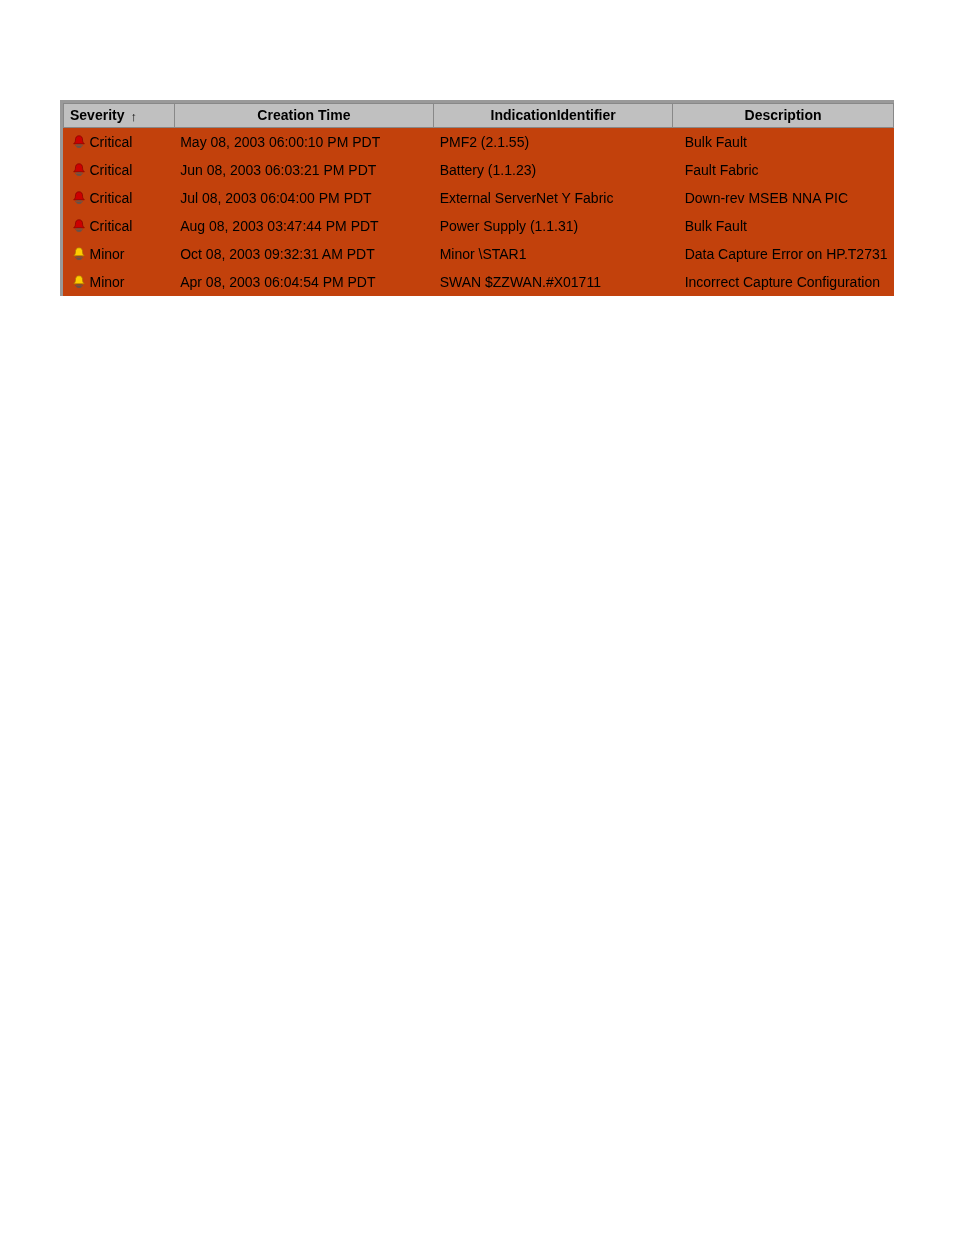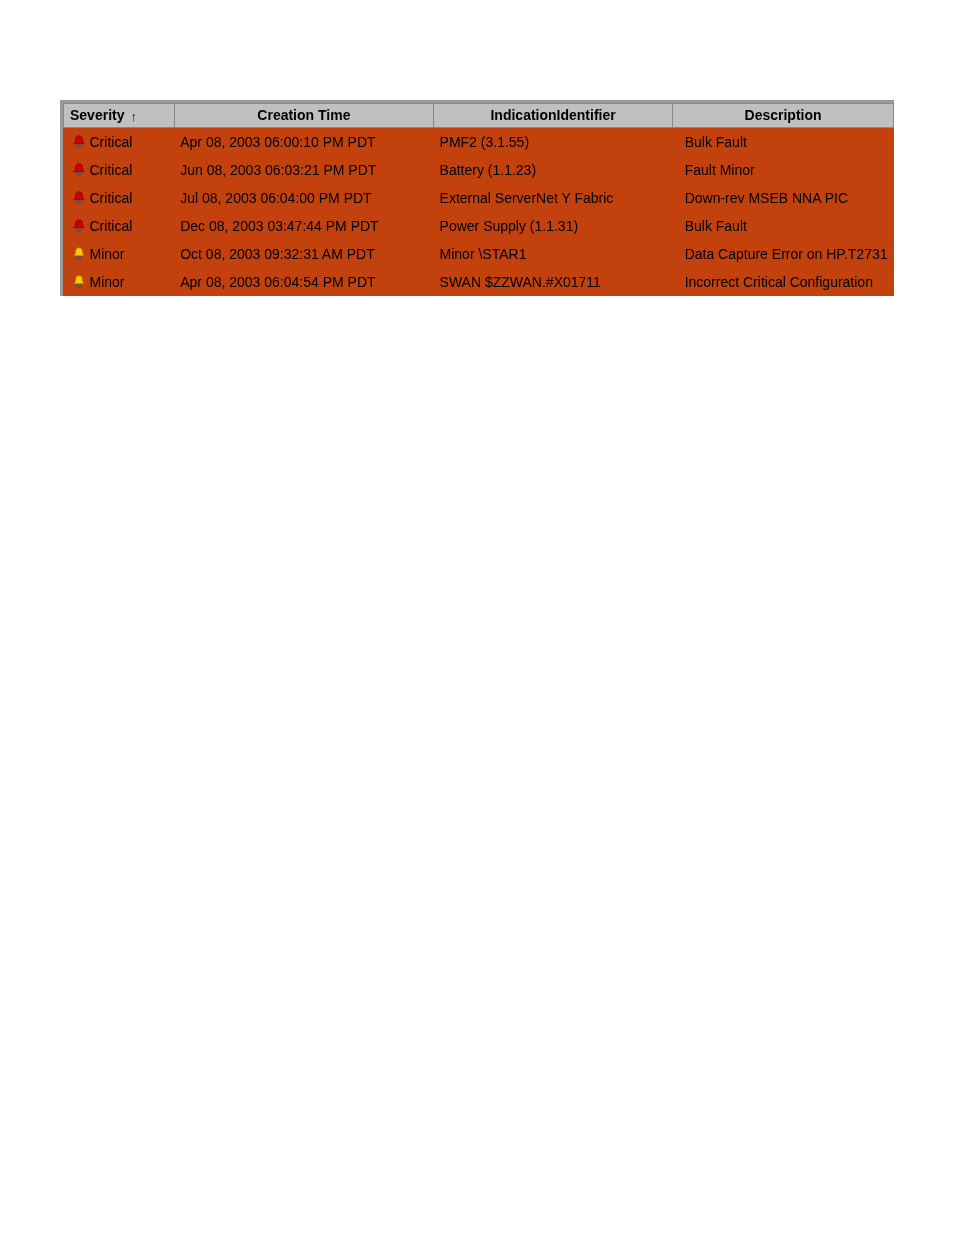--- a/index.html
+++ b/index.html
@@ -90,40 +90,40 @@
               <span class="icon">
                 <svg viewBox="0 0 18 18" width="16" height="16">
     <path d="M9 2 C6 2 5 4 5 7 C5 9 4 10 3 11 L15 11 C14 10 13 9 13 7 C13 4 12 2 9 2 Z" fill="#cc0000" stroke="#800000" stroke-width="0.8"></path>
     <ellipse cx="9" cy="13" rx="4" ry="1" fill="none" stroke="#555" stroke-width="0.9"></ellipse>
     <ellipse cx="9" cy="14.5" rx="2.5" ry="0.8" fill="none" stroke="#555" stroke-width="0.9"></ellipse>
   </svg>
               </span>
               <span>Critical</span>
             </div>
           </td>
-          <td class="col-time">Apr 08, 2003 06:00:10 PM PDT</td>
-          <td class="col-ident">PMF2 (3.1.55)</td>
+          <td class="col-time">May 08, 2003 06:00:10 PM PDT</td>
+          <td class="col-ident">PMF2 (2.1.55)</td>
           <td class="col-desc">Bulk Fault</td>
         </tr>
         <tr>
           <td class="col-severity">
             <div class="severity-cell">
               <span class="icon">
                 <svg viewBox="0 0 18 18" width="16" height="16">
     <path d="M9 2 C6 2 5 4 5 7 C5 9 4 10 3 11 L15 11 C14 10 13 9 13 7 C13 4 12 2 9 2 Z" fill="#cc0000" stroke="#800000" stroke-width="0.8"></path>
     <ellipse cx="9" cy="13" rx="4" ry="1" fill="none" stroke="#555" stroke-width="0.9"></ellipse>
     <ellipse cx="9" cy="14.5" rx="2.5" ry="0.8" fill="none" stroke="#555" stroke-width="0.9"></ellipse>
   </svg>
               </span>
               <span>Critical</span>
             </div>
           </td>
           <td class="col-time">Jun 08, 2003 06:03:21 PM PDT</td>
           <td class="col-ident">Battery (1.1.23)</td>
-          <td class="col-desc">Fault Minor</td>
+          <td class="col-desc">Fault Fabric</td>
         </tr>
         <tr>
           <td class="col-severity">
             <div class="severity-cell">
               <span class="icon">
                 <svg viewBox="0 0 18 18" width="16" height="16">
     <path d="M9 2 C6 2 5 4 5 7 C5 9 4 10 3 11 L15 11 C14 10 13 9 13 7 C13 4 12 2 9 2 Z" fill="#cc0000" stroke="#800000" stroke-width="0.8"></path>
     <ellipse cx="9" cy="13" rx="4" ry="1" fill="none" stroke="#555" stroke-width="0.9"></ellipse>
     <ellipse cx="9" cy="14.5" rx="2.5" ry="0.8" fill="none" stroke="#555" stroke-width="0.9"></ellipse>
   </svg>
@@ -141,21 +141,21 @@
               <span class="icon">
                 <svg viewBox="0 0 18 18" width="16" height="16">
     <path d="M9 2 C6 2 5 4 5 7 C5 9 4 10 3 11 L15 11 C14 10 13 9 13 7 C13 4 12 2 9 2 Z" fill="#cc0000" stroke="#800000" stroke-width="0.8"></path>
     <ellipse cx="9" cy="13" rx="4" ry="1" fill="none" stroke="#555" stroke-width="0.9"></ellipse>
     <ellipse cx="9" cy="14.5" rx="2.5" ry="0.8" fill="none" stroke="#555" stroke-width="0.9"></ellipse>
   </svg>
               </span>
               <span>Critical</span>
             </div>
           </td>
-          <td class="col-time">Dec 08, 2003 03:47:44 PM PDT</td>
+          <td class="col-time">Aug 08, 2003 03:47:44 PM PDT</td>
           <td class="col-ident">Power Supply (1.1.31)</td>
           <td class="col-desc">Bulk Fault</td>
         </tr>
         <tr>
           <td class="col-severity">
             <div class="severity-cell">
               <span class="icon">
                 <svg viewBox="0 0 18 18" width="16" height="16">
     <path d="M9 2 C6 2 5 4 5 7 C5 9 4 10 3 11 L15 11 C14 10 13 9 13 7 C13 4 12 2 9 2 Z" fill="#ffcc00" stroke="#aa7700" stroke-width="0.8"></path>
     <ellipse cx="9" cy="13" rx="4" ry="1" fill="none" stroke="#555" stroke-width="0.9"></ellipse>
@@ -177,17 +177,17 @@
     <path d="M9 2 C6 2 5 4 5 7 C5 9 4 10 3 11 L15 11 C14 10 13 9 13 7 C13 4 12 2 9 2 Z" fill="#ffcc00" stroke="#aa7700" stroke-width="0.8"></path>
     <ellipse cx="9" cy="13" rx="4" ry="1" fill="none" stroke="#555" stroke-width="0.9"></ellipse>
     <ellipse cx="9" cy="14.5" rx="2.5" ry="0.8" fill="none" stroke="#555" stroke-width="0.9"></ellipse>
   </svg>
               </span>
               <span>Minor</span>
             </div>
           </td>
           <td class="col-time">Apr 08, 2003 06:04:54 PM PDT</td>
           <td class="col-ident">SWAN $ZZWAN.#X01711</td>
-          <td class="col-desc">Incorrect Critical Configuration</td>
+          <td class="col-desc">Incorrect Capture Configuration</td>
         </tr>
       </tbody>
   </table>
 </div>
 
 </body></html>

